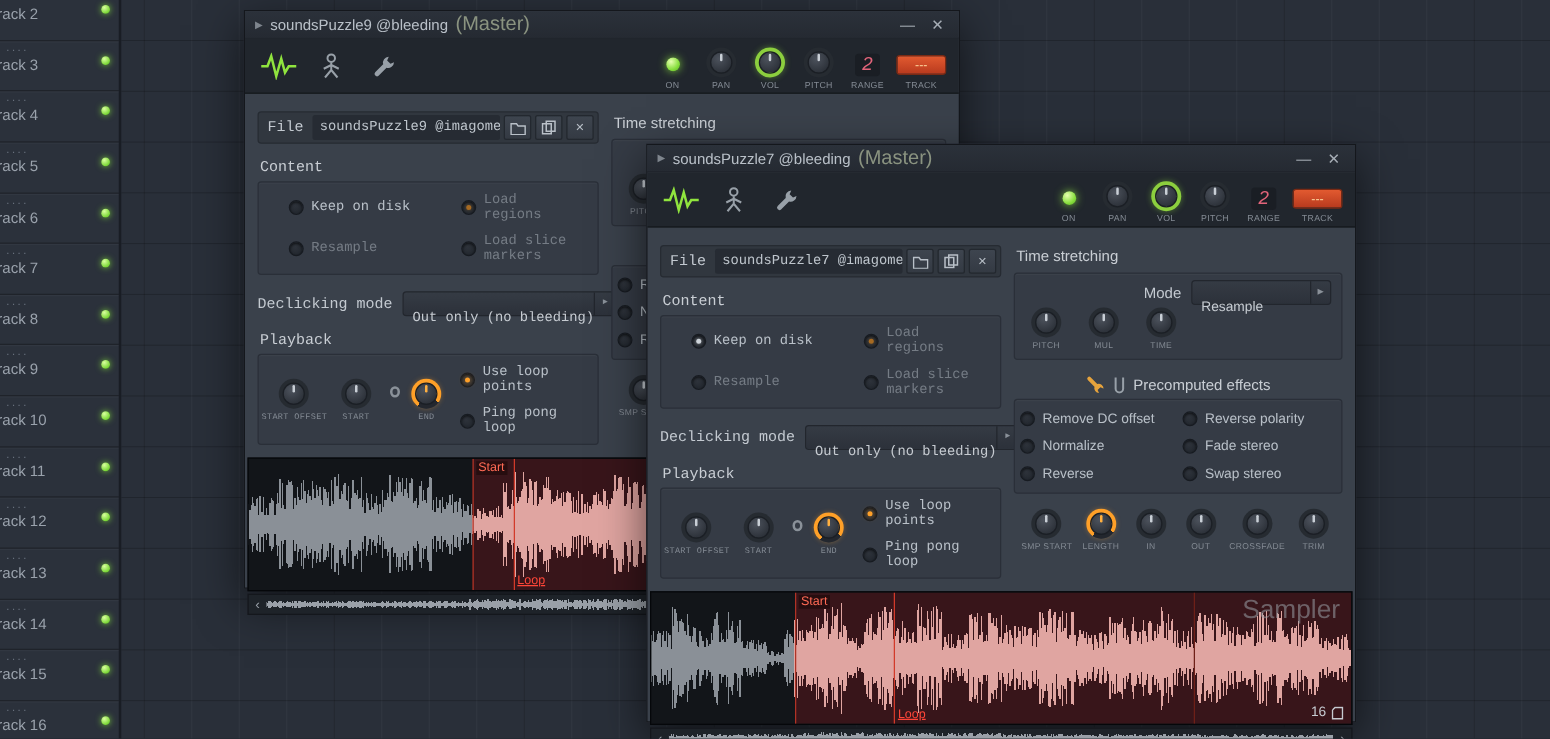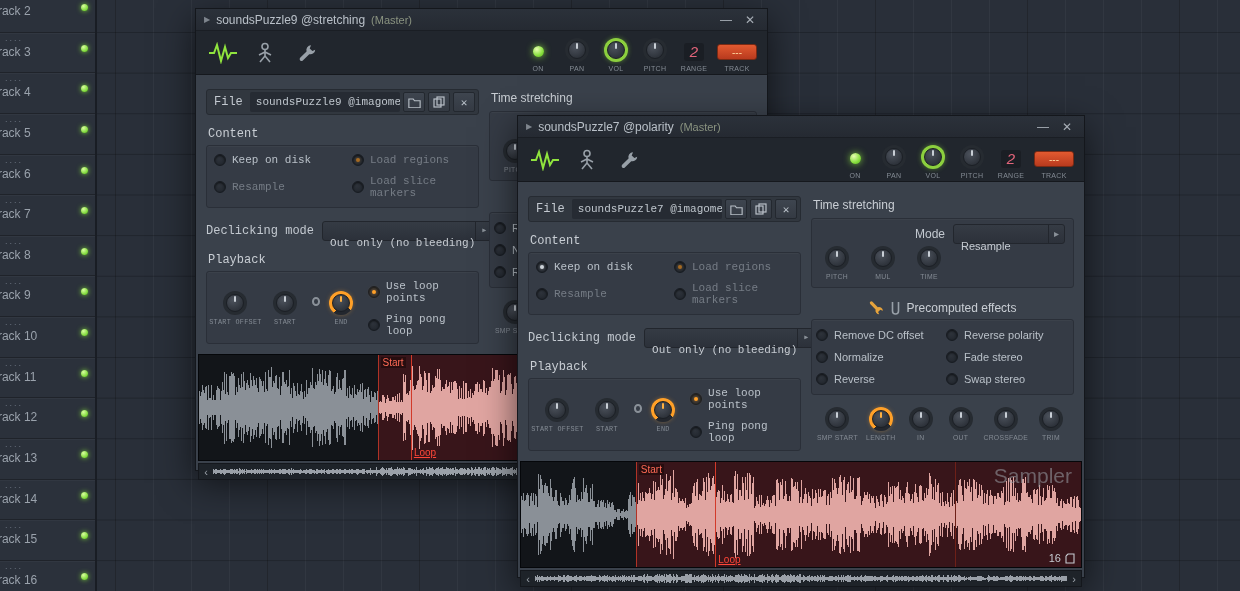--- a/index.html
+++ b/index.html
@@ -26,21 +26,21 @@
     background: radial-gradient(circle at 35% 30%, #D9FF9E, #7FD93B 65%, #54A322);
     box-shadow: 0 0 5px rgba(130,220,60,.9); }
 
   
   .win { position:absolute; background:#3A414B; border:1px solid #14171C;
     box-shadow: 0 12px 34px rgba(0,0,0,.6); }
   .tbar { height:22px; background:linear-gradient(#2B313A,#252A32); display:flex; align-items:center;
     padding:0 8px; gap:6px; border-bottom:1px solid #1A1E24; }
   .arr { color:#7E858D; font-size:8px; }
   .ttl { font-size:12px; color:#B9C0C8; white-space:nowrap; }
-  .master { font-size:11px; color:#8A9380; }
+  .master { font-size:16px; color:#8A9380; }
   .sp { flex:1; }
   .wbtn { color:#A7AEB6; font-size:12px; width:18px; text-align:center; }
 
   .toolbar { height:44px; background:#21262D; display:flex; align-items:center; padding:0 6px;
     border-bottom:1px solid #15181D; }
   .ticon { width:42px; height:44px; display:flex; align-items:center; justify-content:center; }
   .tright { margin-left:auto; display:flex; align-items:flex-start; gap:3px; padding-right:2px; }
   .tgrp { display:flex; flex-direction:column; align-items:center; width:36px; padding-top:5px; }
   .tgrp.wide { width:44px; }
   .klabel { font-size:7px; color:#848B94; letter-spacing:.3px; margin-top:3px; white-space:nowrap; }
@@ -75,21 +75,21 @@
   .fbtn { width:22px; height:20px; flex:none; background:linear-gradient(#3E454F,#343A43);
     border:1px solid #23282F; border-radius:2px; display:flex; align-items:center; justify-content:center;
     color:#B9C0C8; font-size:11px; }
 
   .hdr { font-size:12px; color:#C9CED4; margin:12px 2px 4px; }
   .rcol > .hdr:first-child, .lcol > .hdr.first { margin-top:0; }
   .rcol > .hdr:first-child { margin-top:2px; margin-bottom:6px; }
   .panel { background:#353B45; border:1px solid #2A2F38; border-radius:3px;
     box-shadow: inset 0 1px 0 rgba(255,255,255,.03); }
 
-  .content-grid { display:grid; grid-template-columns:138px 1fr; padding:8px 7px; row-gap:9px; }
+  .content-grid { display:grid; grid-template-columns:138px 1fr; padding:8px 24px; row-gap:9px; }
   .radio { display:flex; align-items:center; gap:6px; font-size:11px; color:#B9C0C8; }
   .radio .rc { width:12px; height:12px; border-radius:50%; flex:none; position:relative;
     background: radial-gradient(circle at 40% 35%, #2E333B, #1F242B); border:1px solid #171B21;
     box-shadow: inset 0 1px 2px rgba(0,0,0,.6); }
   .radio.dim { color:#757C85; }
   .radio.sel-gray .rc::after { content:""; position:absolute; inset:3px; border-radius:50%;
     background:#CED4DA; box-shadow:0 0 3px rgba(255,255,255,.45); }
   .radio.sel-orange .rc::after { content:""; position:absolute; inset:3px; border-radius:50%;
     background:#FFA028; box-shadow:0 0 5px rgba(255,160,40,.9); }
   .radio.sel-orange-dim .rc::after { content:""; position:absolute; inset:3px; border-radius:50%;
@@ -221,21 +221,21 @@
           <div class="tdots">....</div>
           <div class="tname">Track 16</div>
           <span class="tled"></span>
         </div>
       </div>
   </div>
 
   <div class="win" style="left:195px;top:8px;width:573px;height:463px;z-index:2">
     <div class="tbar">
       <span class="arr">▶</span>
-      <span class="ttl">soundsPuzzle9 @stretching</span>
+      <span class="ttl">soundsPuzzle9 @bleeding</span>
       <span class="master">(Master)</span>
       <span class="sp"></span>
       <span class="wbtn">—</span>
       <span class="wbtn">✕</span>
     </div>
     <div class="toolbar">
       <div class="ticon">
         <svg width="30" height="22">
           <path d="M1 11 L6 11 L9 3 L13 19 L17 5 L20 16 L23 11 L29 11" stroke="#90E43E" fill="none" stroke-width="2"></path>
         </svg>
@@ -505,21 +505,21 @@
             <path d="" stroke="#E0A5A1" fill="none" stroke-width="1"></path>
           </svg>
         </div>
       <span class="sarrow">›</span>
     </div>
   </div>
 
   <div class="win" style="left:517px;top:115px;width:568px;height:463px;z-index:3">
     <div class="tbar">
       <span class="arr">▶</span>
-      <span class="ttl">soundsPuzzle7 @polarity</span>
+      <span class="ttl">soundsPuzzle7 @bleeding</span>
       <span class="master">(Master)</span>
       <span class="sp"></span>
       <span class="wbtn">—</span>
       <span class="wbtn">✕</span>
     </div>
     <div class="toolbar">
       <div class="ticon">
         <svg width="30" height="22">
           <path d="M1 11 L6 11 L9 3 L13 19 L17 5 L20 16 L23 11 L29 11" stroke="#90E43E" fill="none" stroke-width="2"></path>
         </svg>

